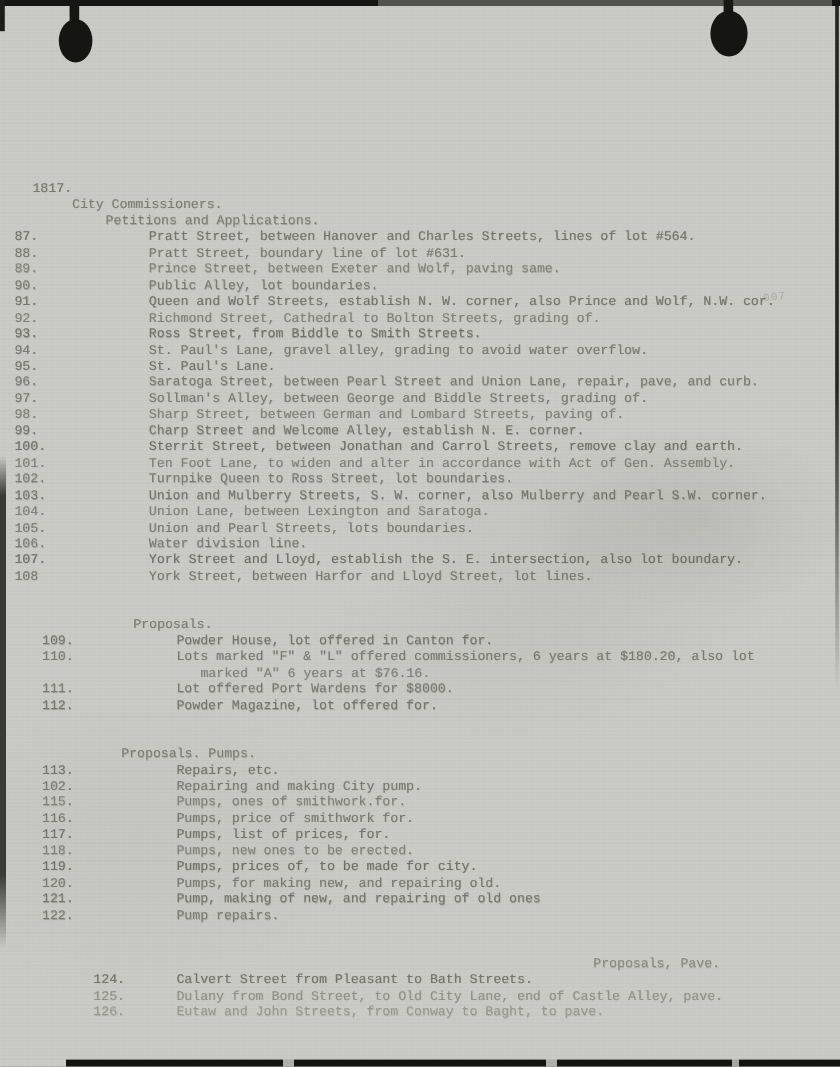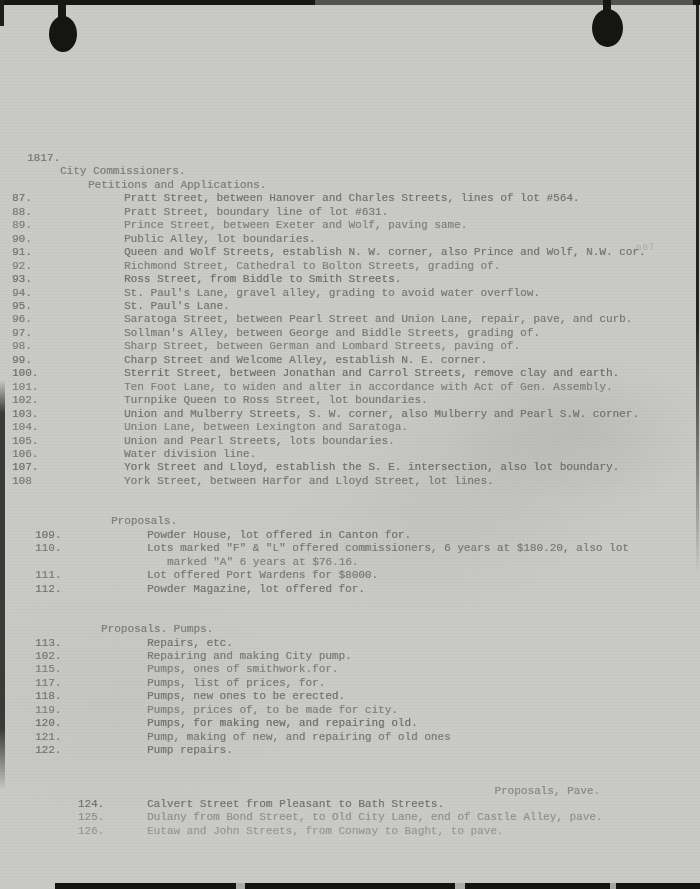--- a/index.html
+++ b/index.html
@@ -227,20 +227,24 @@
             </div>
             <div class="row">
               <span class="num">102.</span>
               <span class="txt">Repairing and making City pump.</span>
             </div>
             <div class="row">
               <span class="num">115.</span>
               <span class="txt">Pumps, ones of smithwork.for.</span>
             </div>
             <div class="row">
+              <span class="num">116.</span>
+              <span class="txt">Pumps, price of smithwork for.</span>
+            </div>
+            <div class="row">
               <span class="num">117.</span>
               <span class="txt">Pumps, list of prices, for.</span>
             </div>
             <div class="row">
               <span class="num">118.</span>
               <span class="txt">Pumps, new ones to be erected.</span>
             </div>
             <div class="row">
               <span class="num">119.</span>
               <span class="txt">Pumps, prices of, to be made for city.</span>

